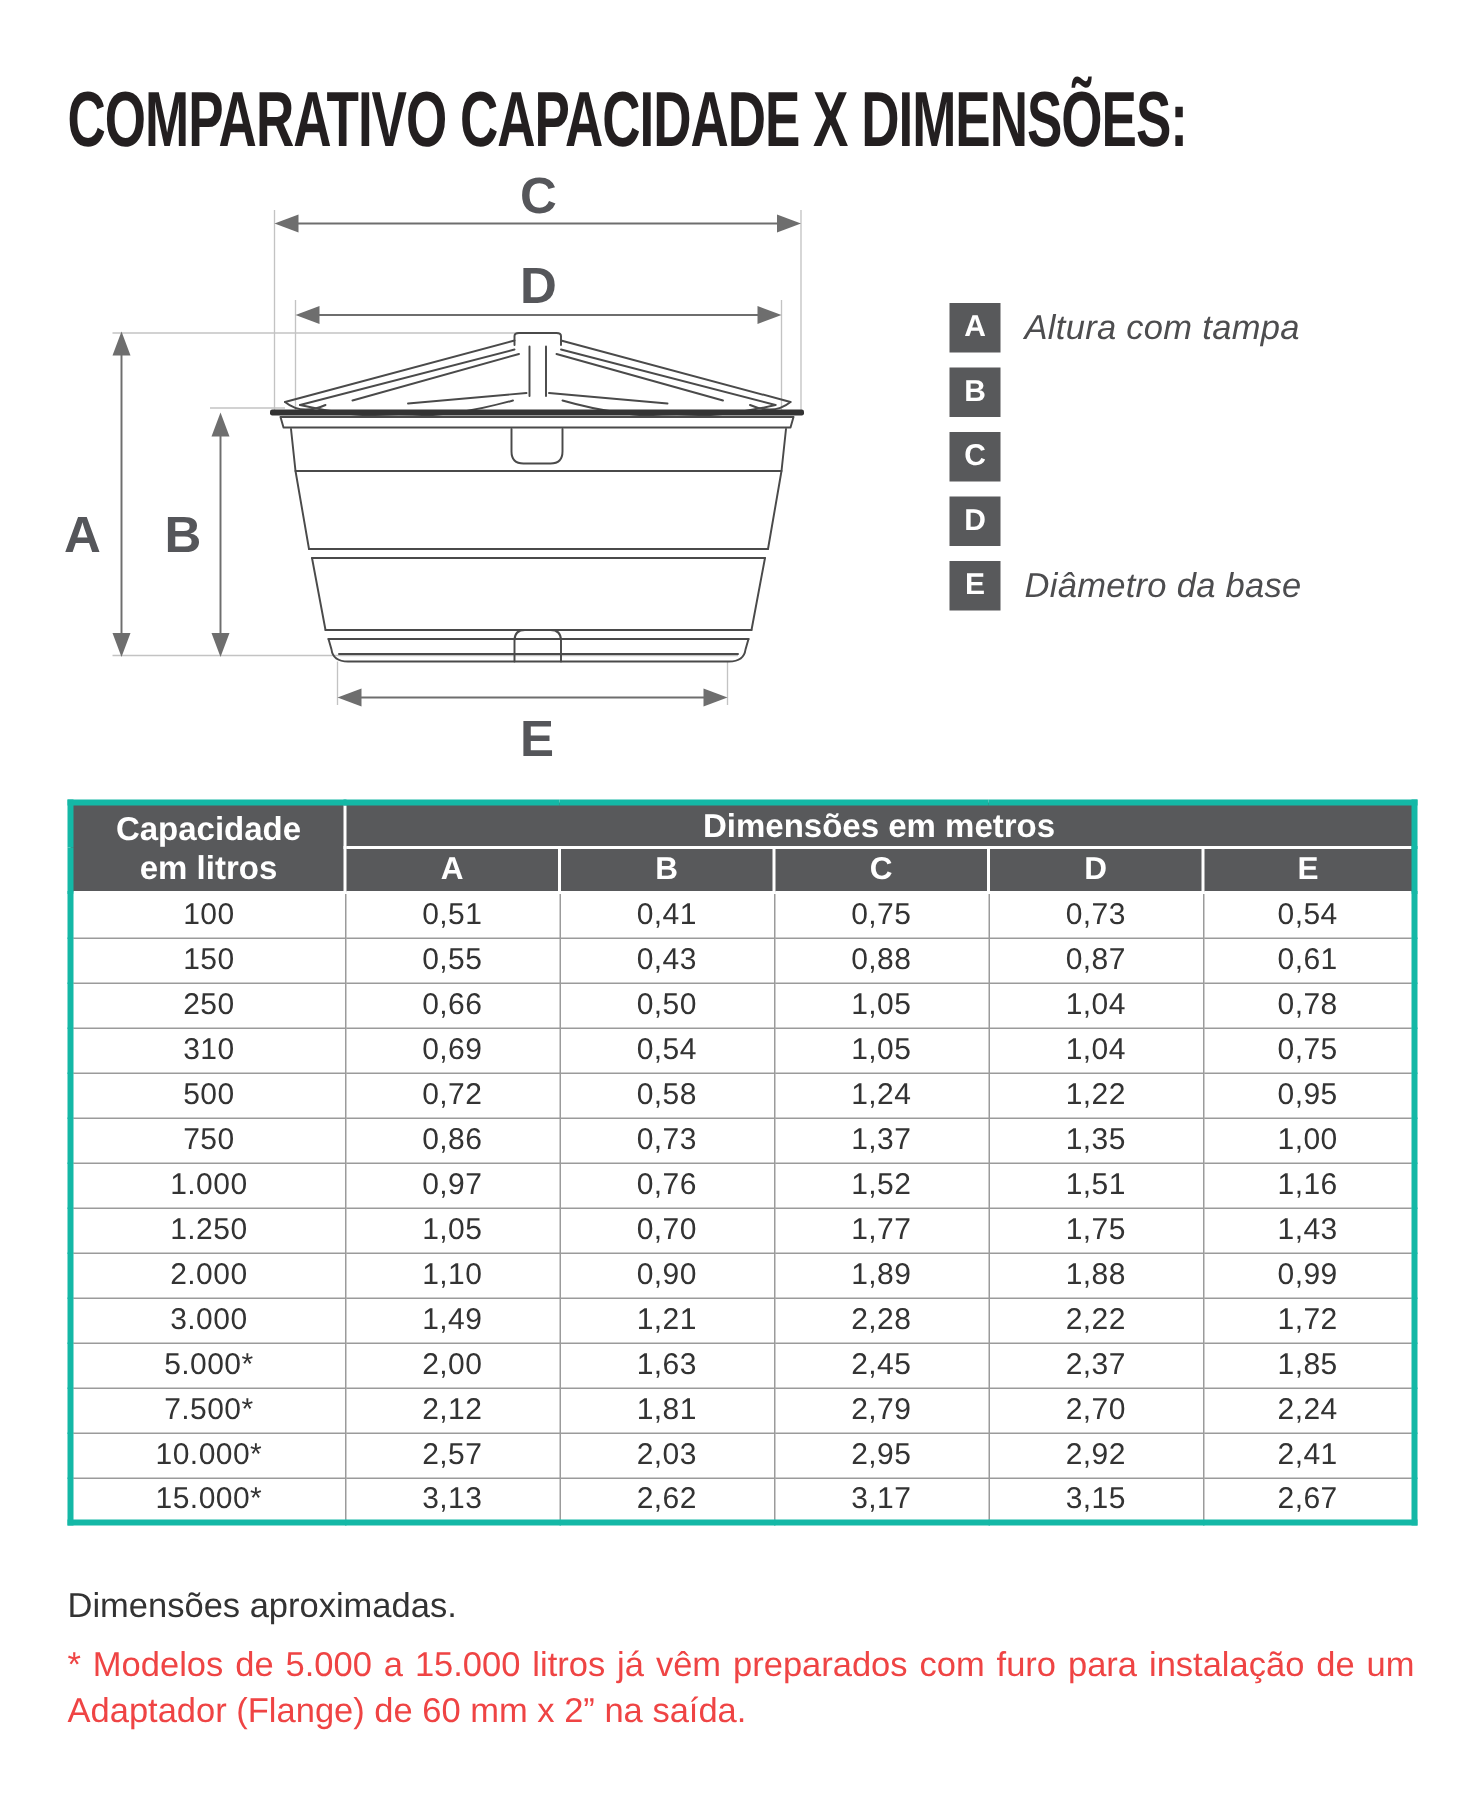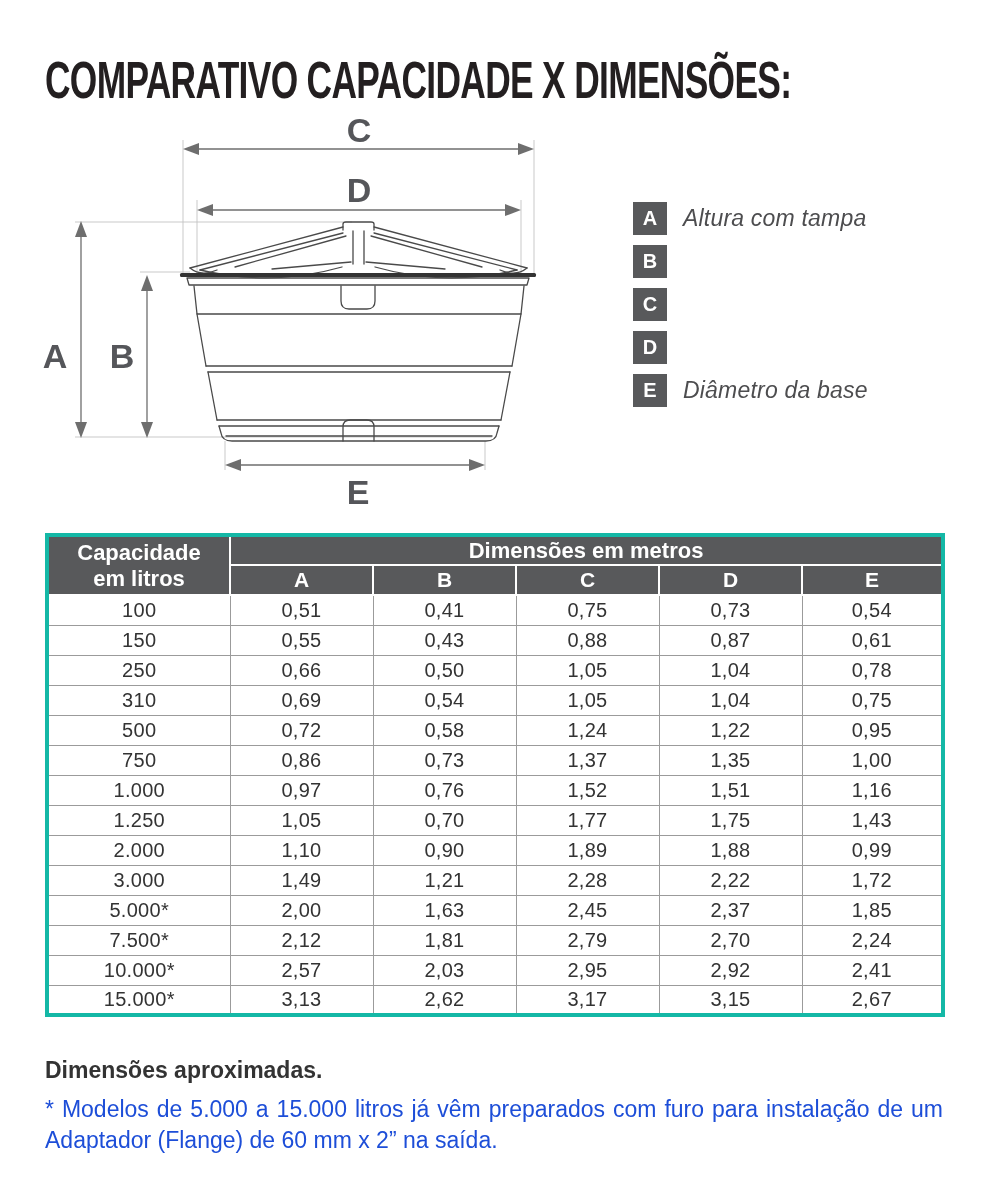--- a/index.html
+++ b/index.html
@@ -55,25 +55,25 @@
   .dims-table td {
     border:1px solid #9b9b9b; background:#ffffff;
     height:30px; text-align:center; vertical-align:middle;
     font-size:20px; font-weight:400; color:#333333; letter-spacing:0.3px;
   }
   .dims-table { border:4px solid #14b8a6; }
 
   
   .fn-approx {
     position:absolute; left:45px; top:1057px;
-    font-size:23px; font-weight:700; color:#333333;
+    font-size:23px; font-weight:400; color:#333333;
   }
   .fn-asterisk {
     position:absolute; left:45px; top:1094px; width:898px;
-    font-size:23px; font-weight:400; color:#1d4ed8;
+    font-size:23px; font-weight:400; color:#ef4444;
     line-height:31px; text-align:justify;
   }
 </style>
 </head>
 <body>
 
 <h1 class="page-title">COMPARATIVO CAPACIDADE X DIMENSÕES:</h1>
 
 <svg class="diagram-svg" width="600" height="420" viewBox="0 0 600 420">
 

